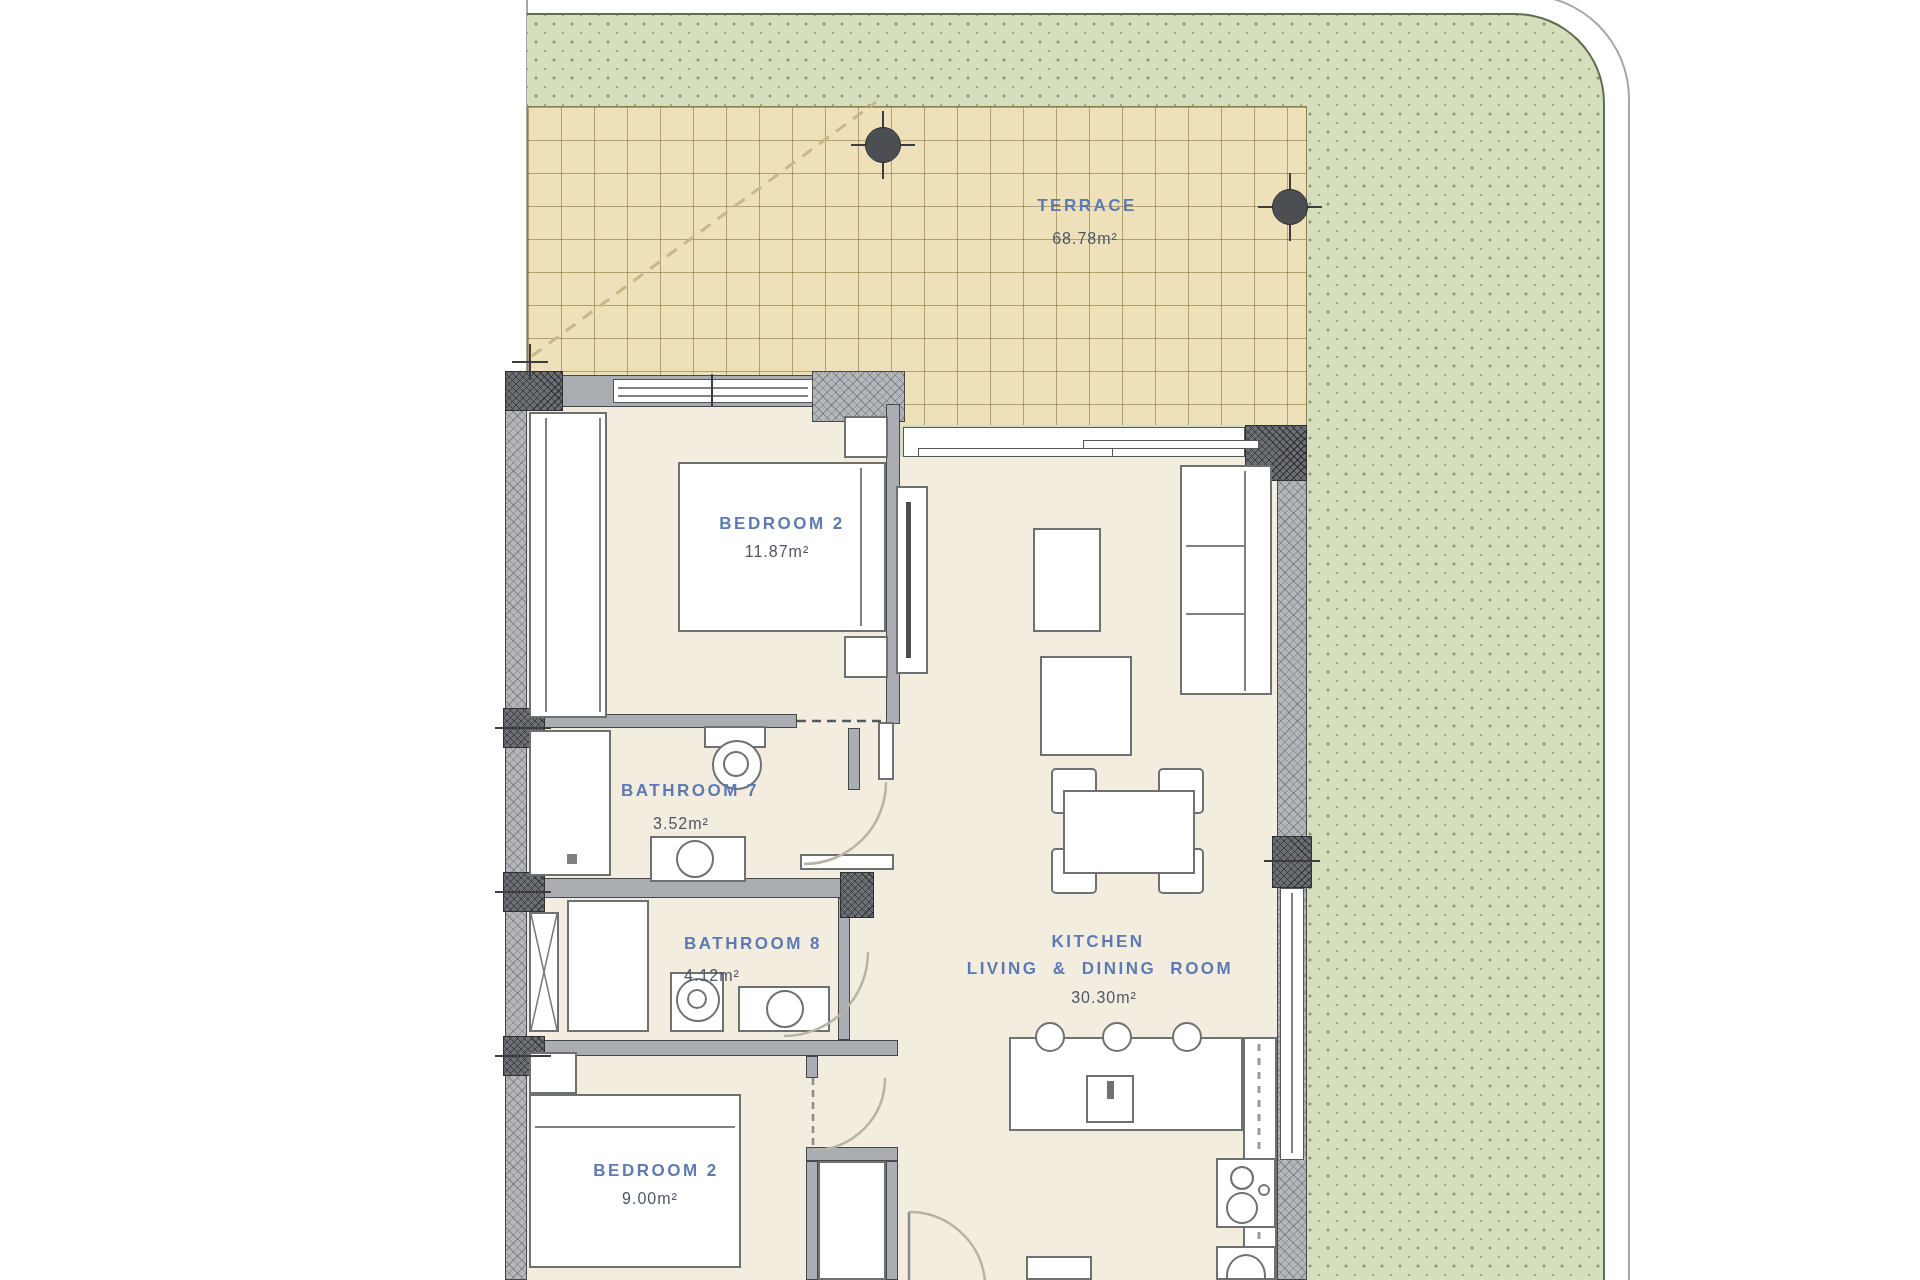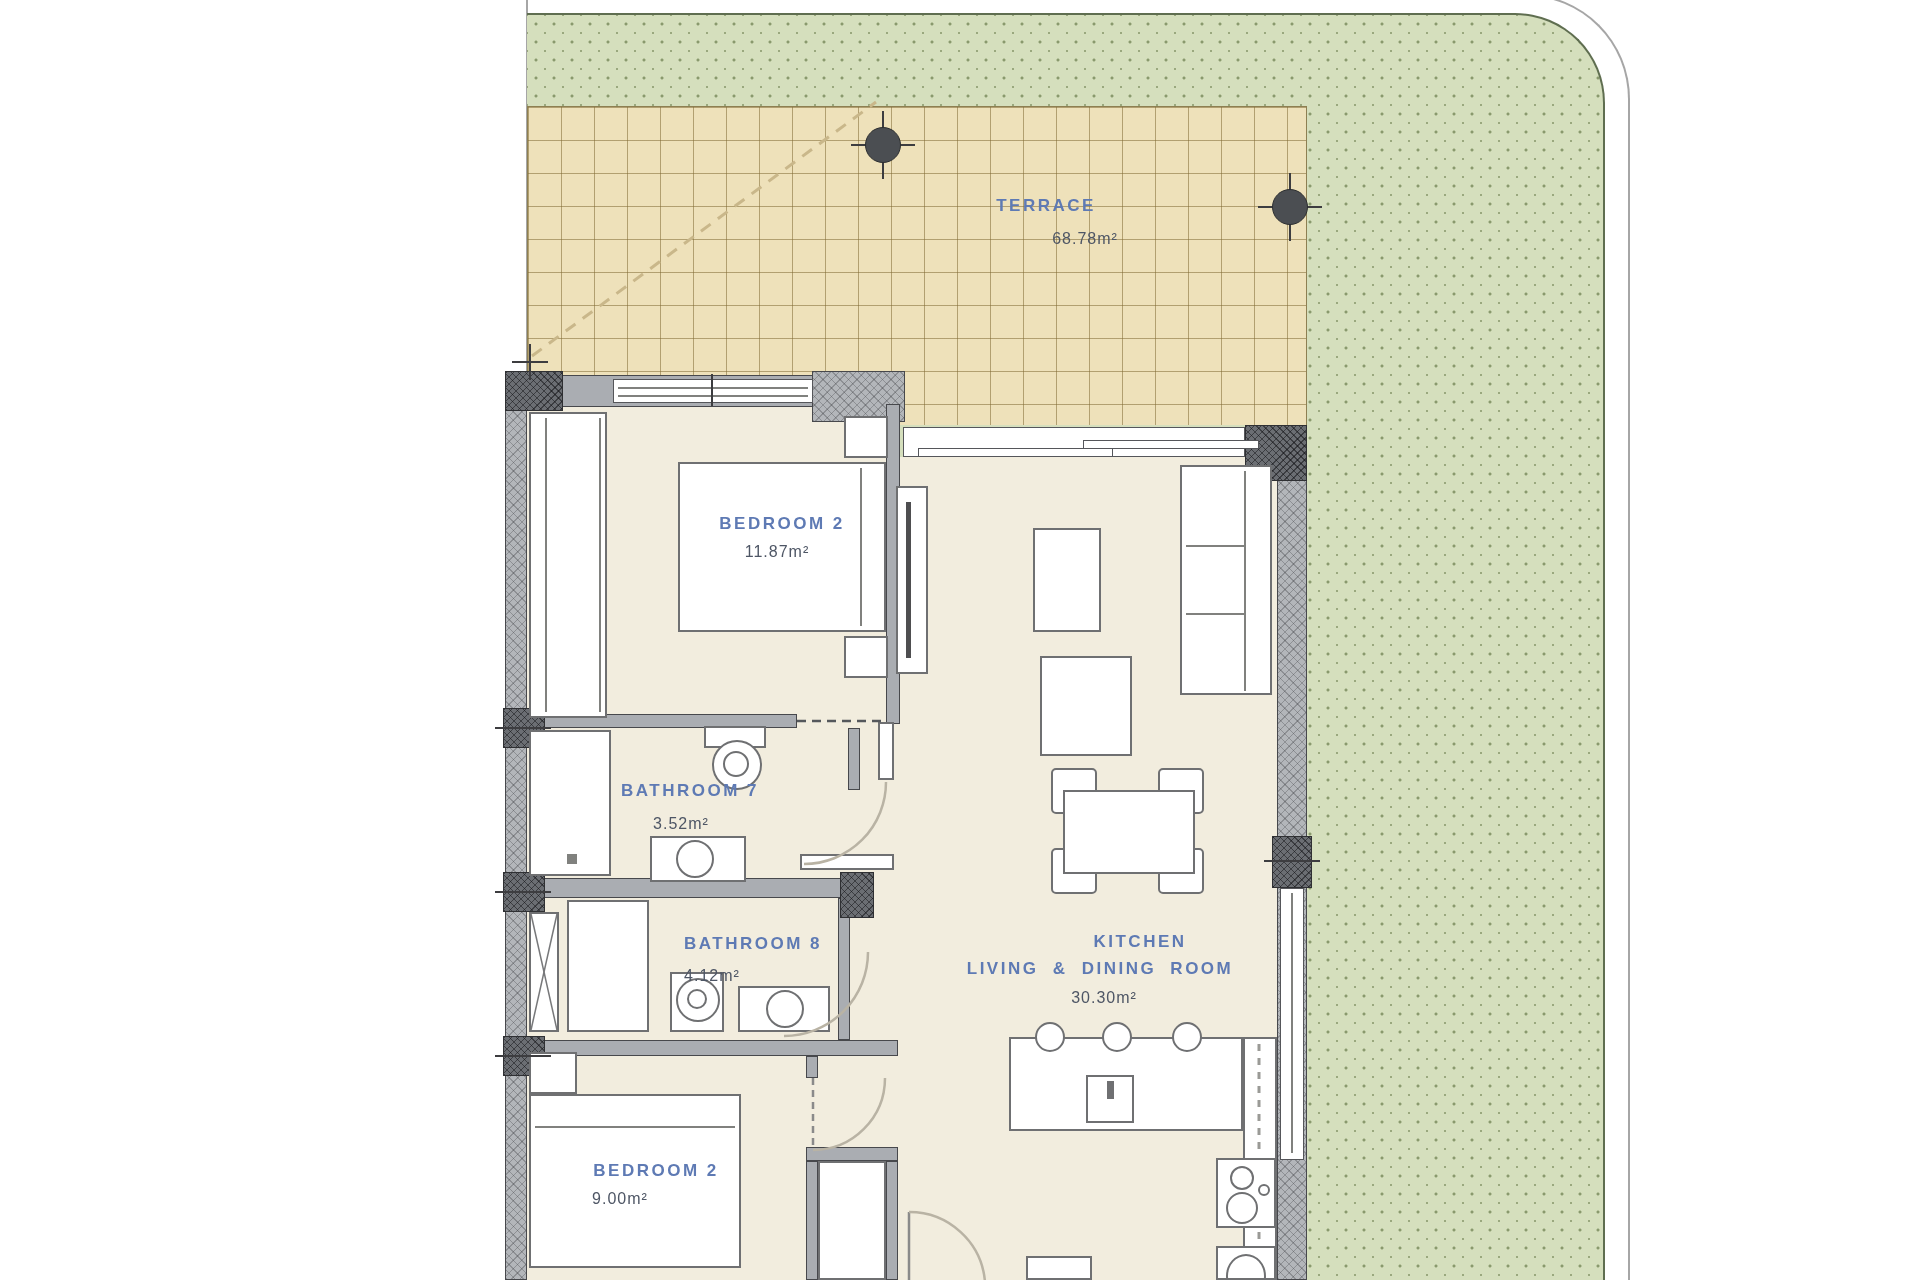--- a/index.html
+++ b/index.html
@@ -195,32 +195,32 @@
     <path d="M 813 1150 A 72 72 0 0 0 885 1078" stroke="#b9b3a4" stroke-width="2.5" fill="none"></path>
     <path d="M 909 1212 L 909 1282" stroke="#8a8a8a" stroke-width="2.5" fill="none"></path>
     <path d="M 909 1212 A 76 76 0 0 1 985 1282" stroke="#b9b3a4" stroke-width="2.5" fill="none"></path>
 
     <path d="M 1259 1044 L 1259 1154" stroke="#9a9a96" stroke-width="3" stroke-dasharray="7 7" fill="none"></path>
     <path d="M 1259 1232 L 1259 1244" stroke="#9a9a96" stroke-width="3" stroke-dasharray="7 7" fill="none"></path>
 
     <path d="M 712 374 V 406" stroke="#3d3d40" stroke-width="2"></path>
   </svg>
 
-  <div class="abs room-name" style="left:1046px;top:206px;">TERRACE</div>
+  <div class="abs room-name" style="left:1087px;top:206px;">TERRACE</div>
   <div class="abs room-area" style="left:1085px;top:239px;">68.78m²</div>
 
   <div class="abs room-name" style="left:782px;top:524px;">BEDROOM 2</div>
   <div class="abs room-area" style="left:777px;top:552px;">11.87m²</div>
 
   <div class="abs room-name" style="left:690px;top:791px;">BATHROOM 7</div>
   <div class="abs room-area" style="left:681px;top:824px;">3.52m²</div>
 
   <div class="abs room-name" style="left:753px;top:944px;">BATHROOM 8</div>
   <div class="abs room-area" style="left:712px;top:976px;">4.12m²</div>
 
-  <div class="abs room-name" style="left:1140px;top:942px;">KITCHEN</div>
+  <div class="abs room-name" style="left:1098px;top:942px;">KITCHEN</div>
   <div class="abs room-name" style="left:1100px;top:969px;word-spacing:7px;">LIVING &amp; DINING ROOM</div>
   <div class="abs room-area" style="left:1104px;top:998px;">30.30m²</div>
 
   <div class="abs room-name" style="left:656px;top:1171px;">BEDROOM 2</div>
-  <div class="abs room-area" style="left:620px;top:1199px;">9.00m²</div>
+  <div class="abs room-area" style="left:650px;top:1199px;">9.00m²</div>
 
 </div>
 
 </body></html>

